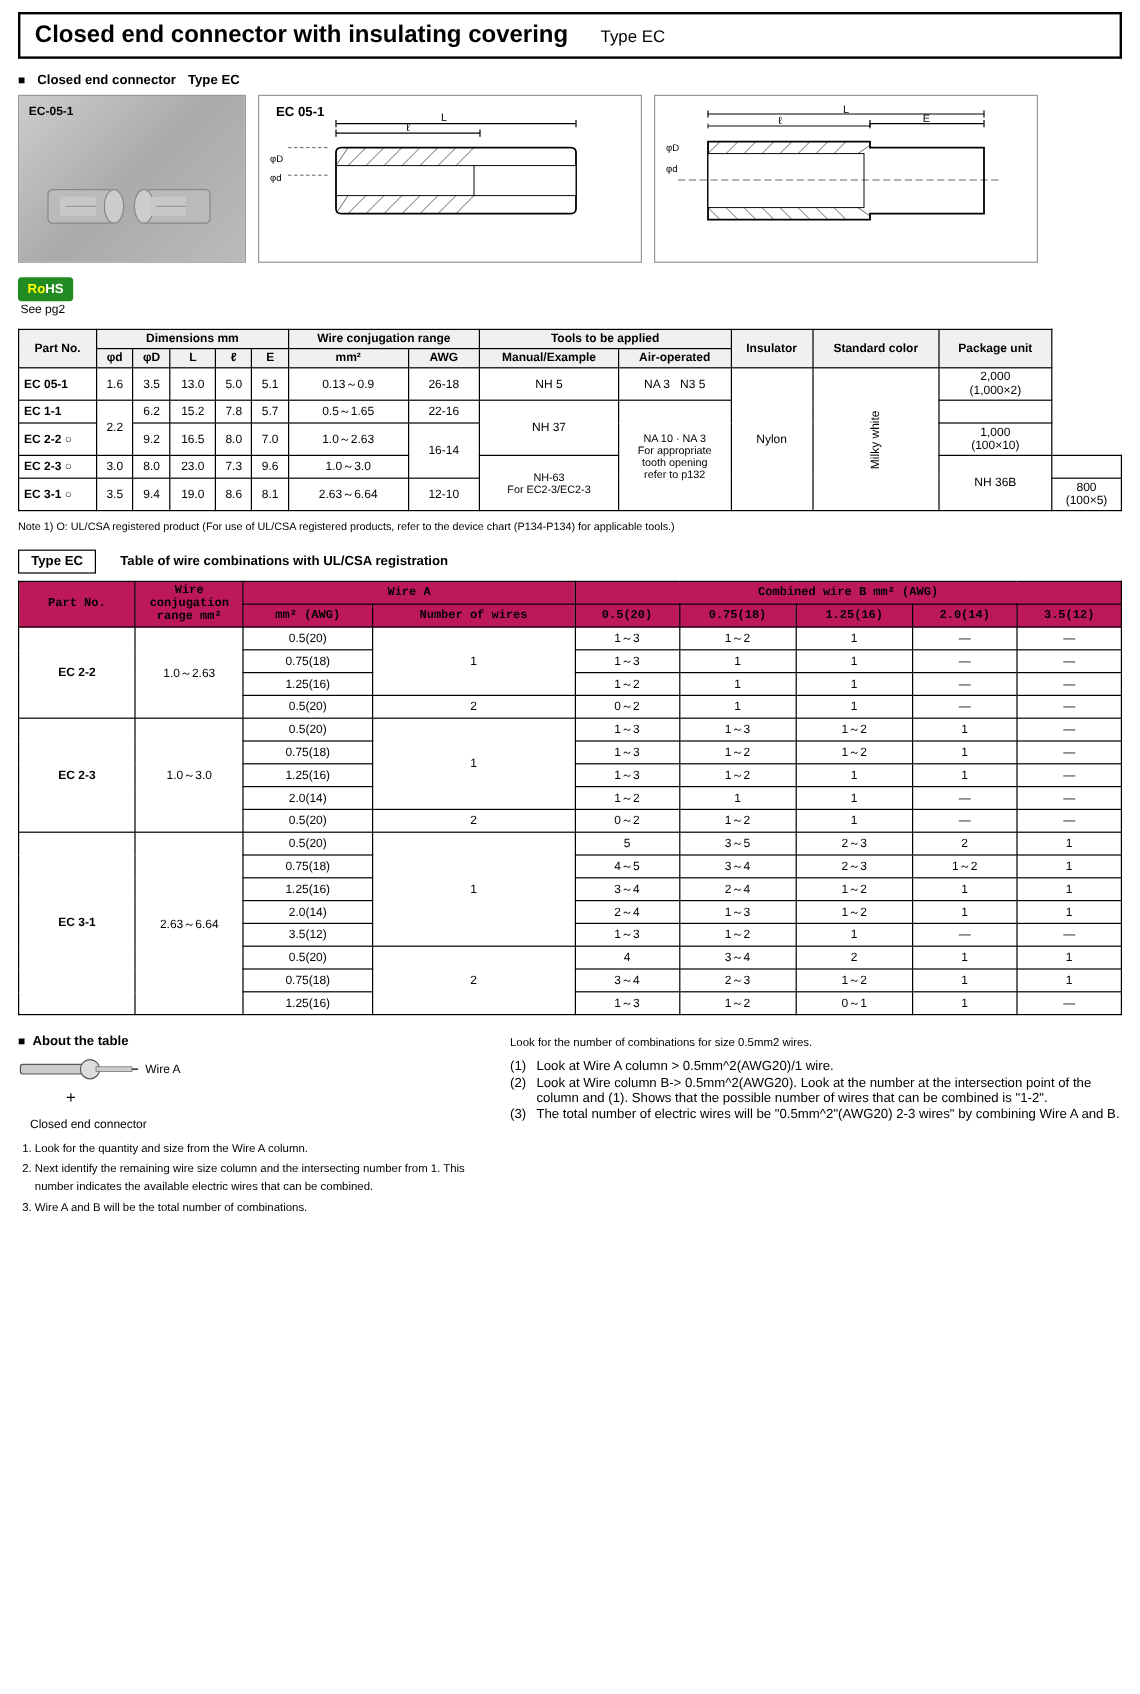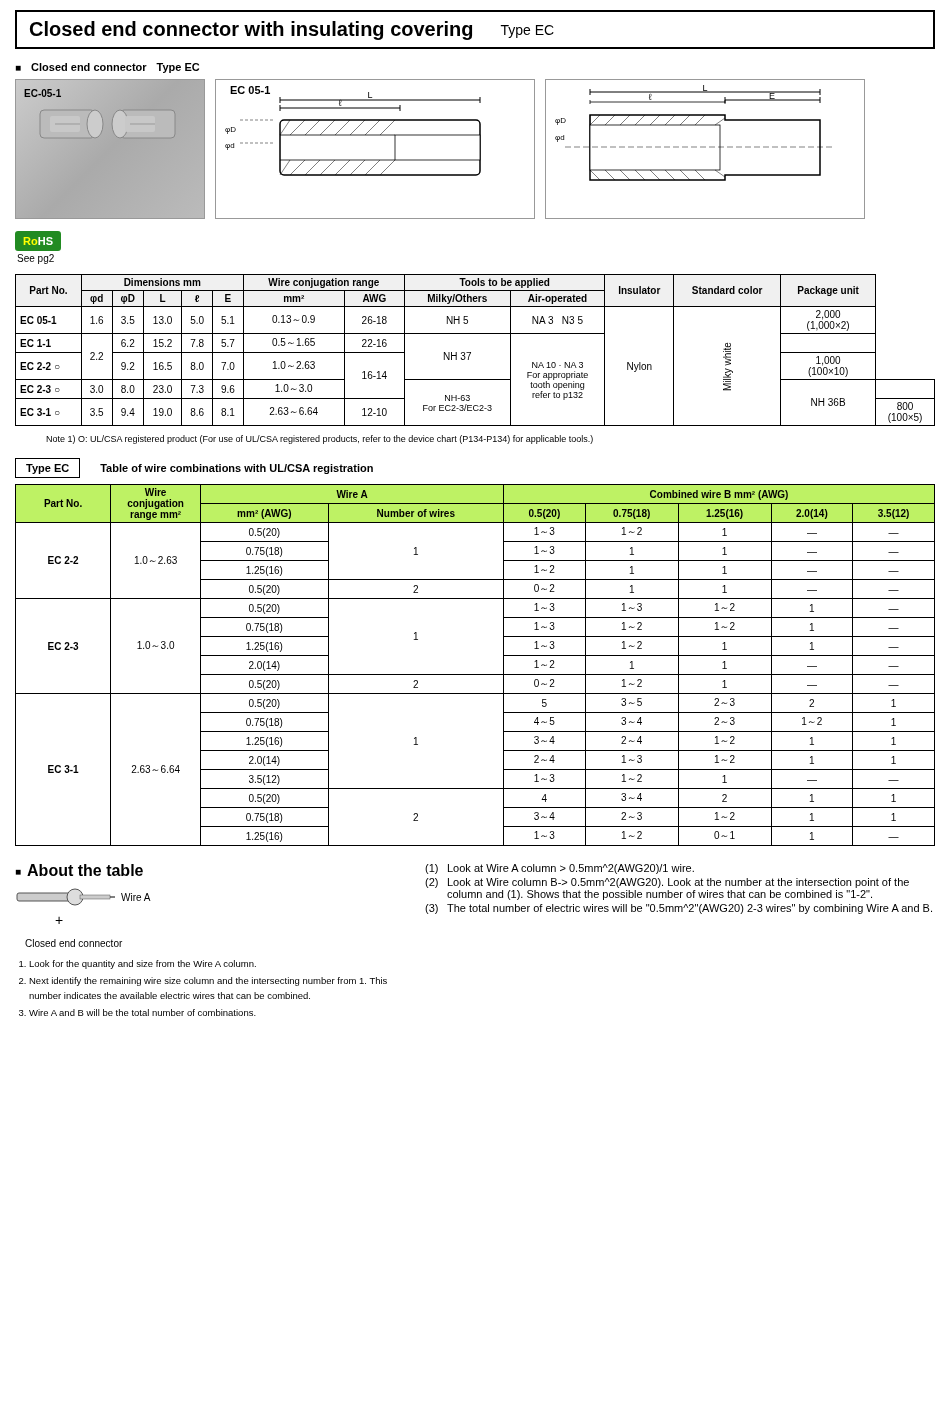--- a/index.html
+++ b/index.html
@@ -51,21 +51,21 @@
       gap: 10px;
       margin-bottom: 12px;
       align-items: flex-start;
     }
     .img-box {
       border: 1px solid #999;
       background: #e8e8e8;
       display: flex;
       flex-direction: column;
       align-items: center;
-      justify-content: flex-start;
+      justify-content: flex-end;
       position: relative;
     }
     .img-box-photo {
       width: 190px;
       height: 140px;
       background: linear-gradient(135deg, #ccc 0%, #aaa 50%, #bbb 100%);
       position: relative;
       overflow: hidden;
     }
     .img-box-photo .part-label {
@@ -132,21 +132,20 @@
     }
     .main-table .part-no-col {
       text-align: left;
       font-weight: bold;
     }
 
     
     .note-text {
       font-size: 9px;
       margin-bottom: 14px;
-      margin-left: 31px;
     }
 
     
     .table2-header {
       display: flex;
       align-items: center;
       margin-bottom: 6px;
       gap: 20px;
     }
     .table2-header .type-box {
@@ -167,22 +166,23 @@
       font-size: 10px;
       margin-bottom: 16px;
     }
     .combo-table th, .combo-table td {
       border: 1px solid #000;
       text-align: center;
       padding: 2px 4px;
       vertical-align: middle;
     }
     .combo-table th {
-      background: #bef264;
-      font-weight: bold;
+      background: #be185d;
+      font-weight: bold;
+      font-family: Liberation Mono, monospace;
     }
     .combo-table .part-cell {
       font-weight: bold;
     }
     .combo-table .rowspan-cell {
       vertical-align: middle;
     }
 
     
     .about-section {
@@ -190,21 +190,21 @@
       gap: 20px;
       margin-top: 10px;
     }
     .about-left {
       width: 390px;
     }
     .about-right {
       flex: 1;
     }
     .about-title {
-      font-size: 16px;
+      font-size: 11px;
       font-weight: bold;
       margin-bottom: 6px;
       display: flex;
       align-items: center;
       gap: 6px;
     }
     .about-title::before {
       content: '■';
       font-size: 10px;
     }
@@ -408,21 +408,21 @@
       <th rowspan="3">Package unit</th>
     </tr>
     <tr>
       <th rowspan="2">φd</th>
       <th rowspan="2">φD</th>
       <th rowspan="2">L</th>
       <th rowspan="2">ℓ</th>
       <th rowspan="2">E</th>
       <th rowspan="2">mm²</th>
       <th rowspan="2">AWG</th>
-      <th rowspan="2">Milky/Others</th>
+      <th rowspan="2">Manual/Example</th>
       <th rowspan="2">Air-operated</th>
     </tr>
   </thead>
   <tbody>
 
     <tr>
       <td class="part-no-col">EC 05-1</td>
       <td>1.6</td>
       <td>3.5</td>
       <td>13.0</td>
@@ -686,20 +686,21 @@
       <div class="closed-end-label" style="margin-top:4px; margin-left:10px;">Closed end connector</div>
     </div>
     <ol class="about-instructions">
       <li>Look for the quantity and size from the Wire A column.</li>
       <li>Next identify the remaining wire size column and the intersecting number from 1. This number indicates the available electric wires that can be combined.</li>
       <li>Wire A and B will be the total number of combinations.</li>
     </ol>
   </div>
 
   <div class="about-right">
+    <div class="example-text" style="margin-bottom:6px;">Look for the number of combinations for size 0.5mm2 wires.</div>
     <div class="example-item">
       <span class="example-num">(1)</span>
       <span>Look at Wire A column &gt; 0.5mm^2(AWG20)/1 wire.</span>
     </div>
     <div class="example-item">
       <span class="example-num">(2)</span>
       <span>Look at Wire column B-&gt; 0.5mm^2(AWG20). Look at the number at the intersection point of the column and (1). Shows that the possible number of wires that can be combined is "1-2".</span>
     </div>
     <div class="example-item">
       <span class="example-num">(3)</span>

